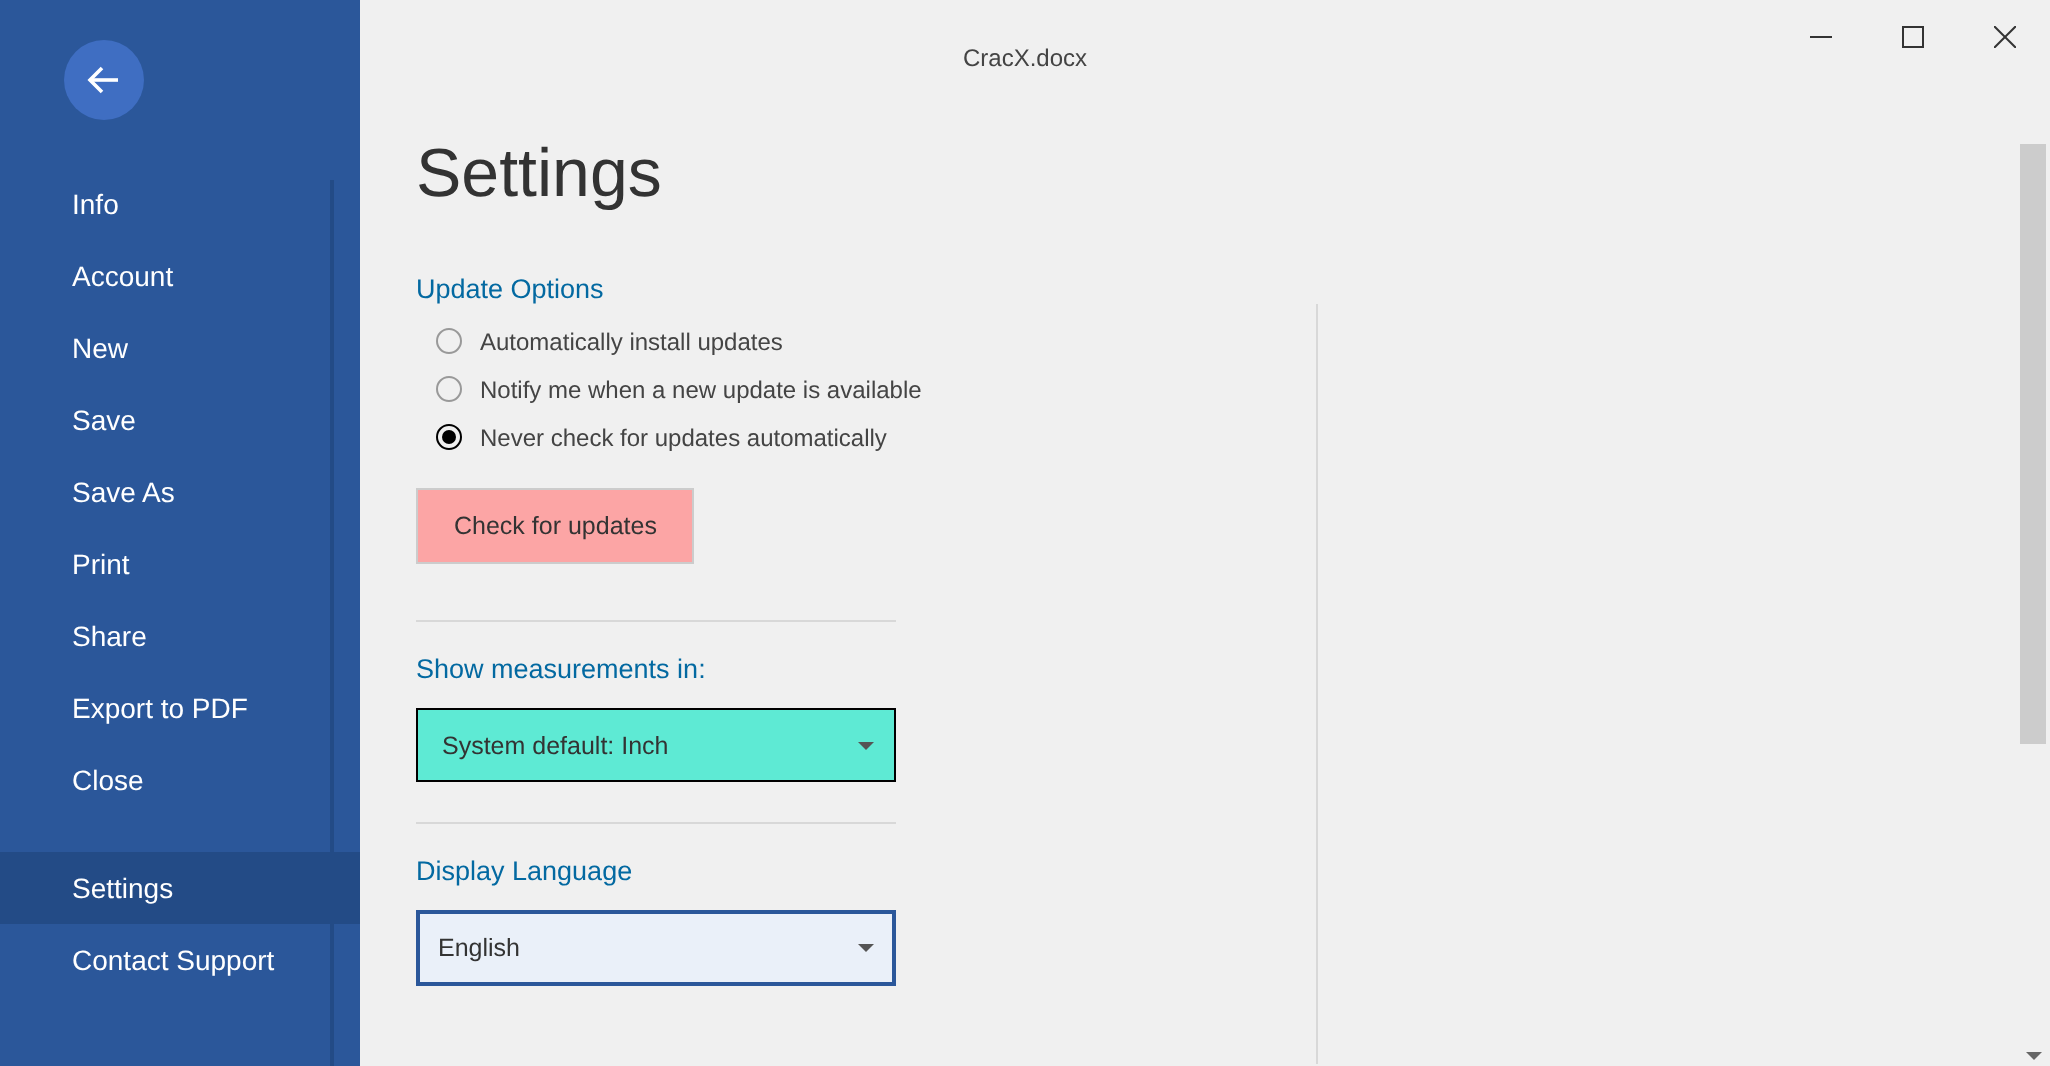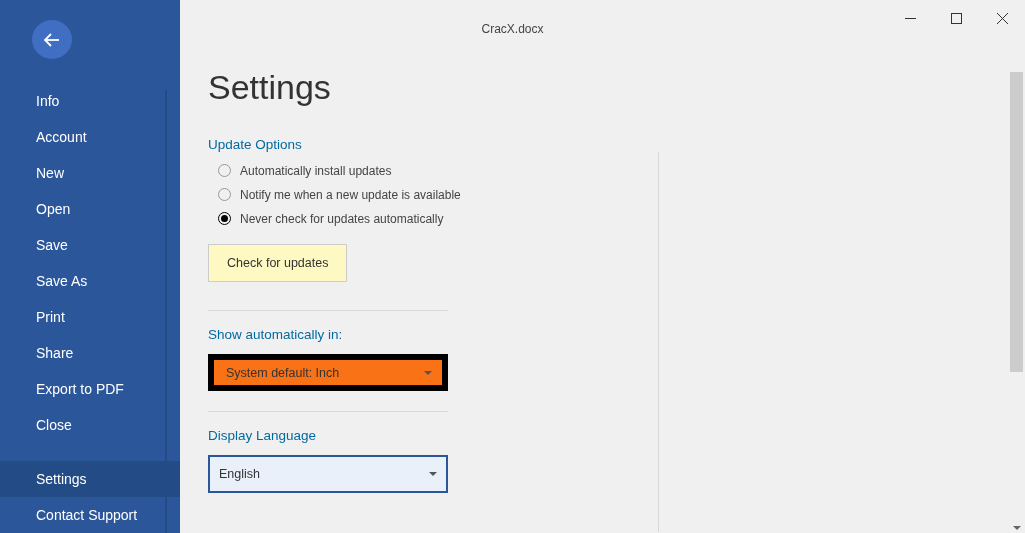--- a/index.html
+++ b/index.html
@@ -151,42 +151,42 @@
     .radio-circ.checked {
       border-color: #000;
     }
     .radio-dot {
       width: 7px;
       height: 7px;
       border-radius: 50%;
       background: #000;
     }
     .check-btn {
-      background: #fef9c3;
+      background: #fca5a5;
       border: 1px solid #ccc;
       padding: 11px 18px;
       font-size: 12.5px;
       color: #333;
       margin-top: 8px;
       cursor: pointer;
     }
     .divider {
       border: none;
       border-top: 1px solid #d8d8d8;
       margin: 28px 0 16px 0;
       width: 240px;
     }
     .divider.tight {
       margin-top: 20px;
     }
     .dropdown {
       width: 240px;
       height: 37px;
-      background: #f97316;
-      border: 6px solid #000000;
+      background: #5eead4;
+      border: 1px solid #000000;
       display: flex;
       align-items: center;
       justify-content: space-between;
       padding: 0 10px 0 12px;
       font-size: 12.5px;
       color: #333;
       cursor: pointer;
     }
     .dropdown.focused {
       background: #eaf0f9;
@@ -270,21 +270,20 @@
         <svg width="20" height="20" viewBox="0 0 20 20">
           <line x1="3" y1="10" x2="17" y2="10"></line>
           <polyline points="9,4 3,10 9,16"></polyline>
         </svg>
       </div>
       <div class="nav-scroll-indicator"></div>
       <div class="nav-list">
         <div class="nav-item"><span>Info</span></div>
         <div class="nav-item"><span>Account</span></div>
         <div class="nav-item"><span>New</span></div>
-        <div class="nav-item"><span>Open</span></div>
         <div class="nav-item"><span>Save</span></div>
         <div class="nav-item"><span>Save As</span></div>
         <div class="nav-item"><span>Print</span></div>
         <div class="nav-item"><span>Share</span></div>
         <div class="nav-item"><span>Export to PDF</span></div>
         <div class="nav-item"><span>Close</span></div>
         <div class="nav-gap"></div>
         <div class="nav-item selected"><span>Settings</span></div>
         <div class="nav-item"><span>Contact Support</span></div>
       </div>
@@ -314,21 +313,21 @@
                 </span>
               <span>Never check for updates automatically</span>
             </div>
 
             <button class="check-btn">Check for updates</button>
           </div>
 
           <hr class="divider">
 
           <div>
-            <div class="section-heading">Show automatically in:</div>
+            <div class="section-heading">Show measurements in:</div>
             <div class="dropdown">
               <span>System default: Inch</span>
               <span class="caret"></span>
             </div>
           </div>
 
           <hr class="divider tight">
 
           <div>
             <div class="section-heading">Display Language</div>

